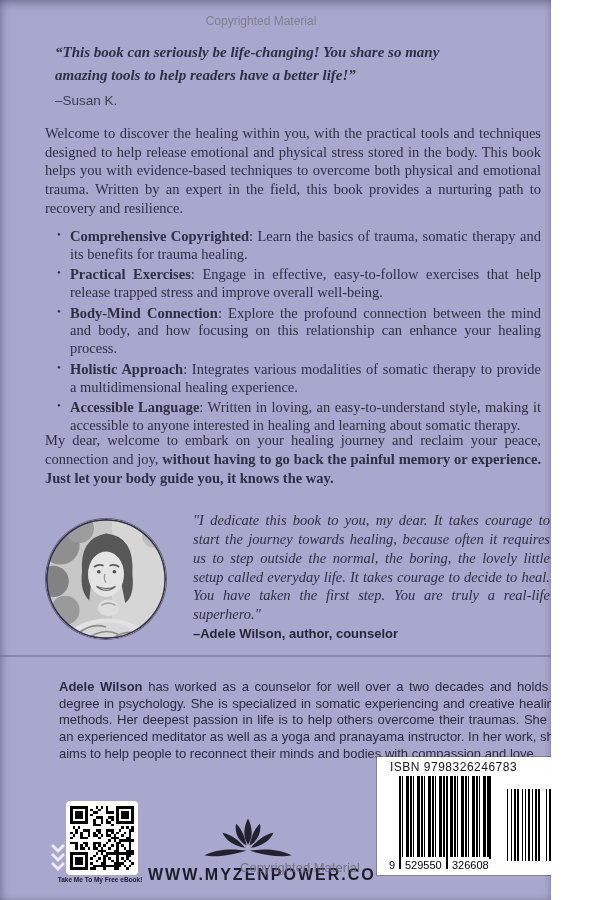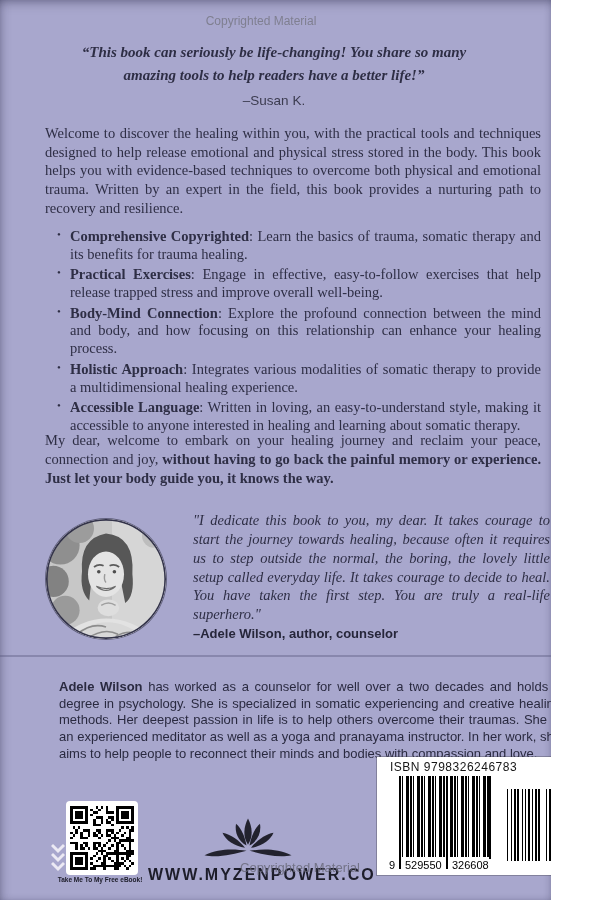--- a/index.html
+++ b/index.html
@@ -14,21 +14,21 @@
                inset 0 -5px 10px -8px rgba(45,45,75,.35);
   }
   .abs{position:absolute;}
   .sans{font-family:"Liberation Sans", sans-serif;}
   .just{text-align:justify;}
   .b{font-weight:bold;}
 
   .wm-top{top:14px;left:61px;width:400px;text-align:center;font-size:12px;color:#7f7f90;}
   .wm-bottom{top:860px;left:150px;width:300px;text-align:center;font-size:13px;color:rgba(104,104,120,.82);z-index:5;}
 
-  .review{top:41px;left:69px;width:410px;text-align:center;}
+  .review{top:41px;left:55px;width:410px;}
   .review-quote{margin:0;font-weight:bold;font-style:italic;font-size:15px;line-height:1.5;}
   .review-attrib{margin:7px 0 0 0;font-size:13.5px;color:#3c3c50;}
 
   .intro{top:124px;left:45px;width:496px;font-size:14.5px;line-height:1.29;margin:0;}
 
   .bullets{top:228px;left:55px;width:486px;margin:0;padding:0;list-style:none;}
   .bullets li{position:relative;padding-left:15px;margin-bottom:3px;font-size:14.5px;line-height:1.22;text-align:justify;}
   .bullets li .dot{position:absolute;left:2px;top:0;font-size:11px;}
 
   .closing{top:431px;left:45px;width:496px;font-size:14.5px;line-height:1.3;margin:0;}

